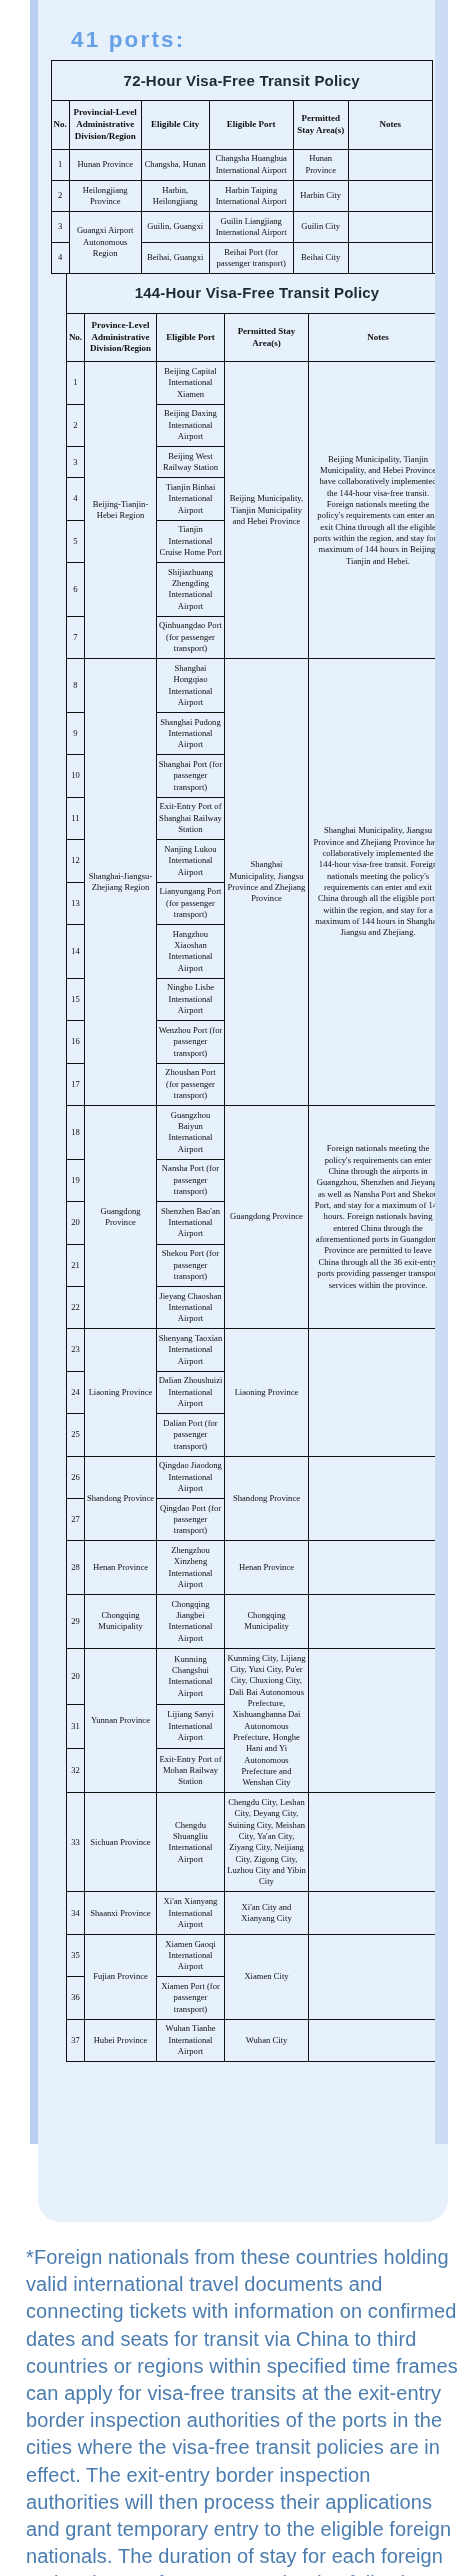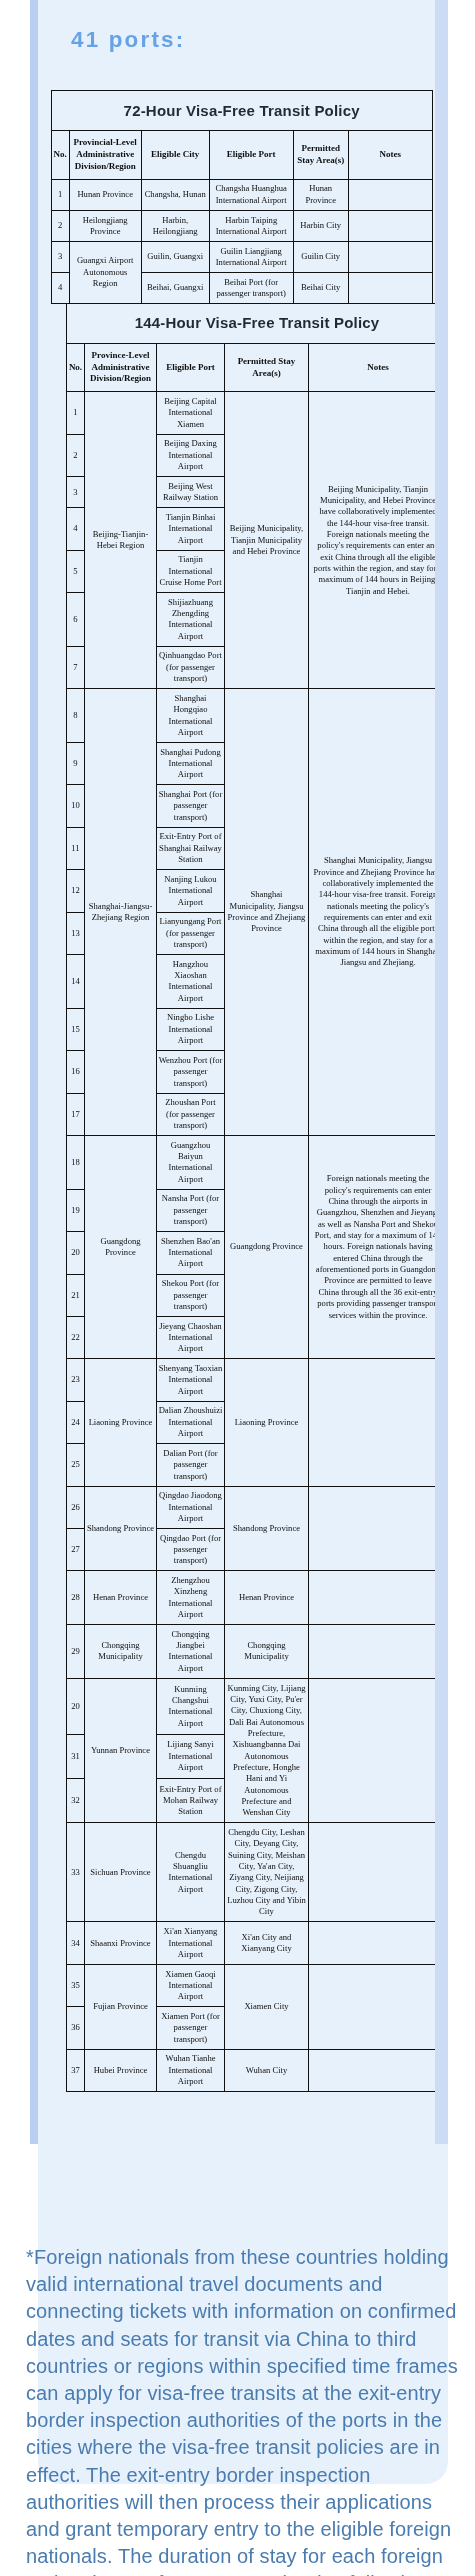--- a/index.html
+++ b/index.html
@@ -4,33 +4,33 @@
 <style>
   html,body{margin:0;padding:0;background:#ffffff;}
   .page{
     position:relative;width:475px;height:2576px;overflow:hidden;background:#ffffff;
     font-family:"Liberation Serif", serif;
   }
   .strip{position:absolute;top:0;z-index:3;}
   .strip-left{left:30px;width:8.2px;height:2144px;background:#b9cff1;}
   .strip-right{left:435px;width:12.7px;height:2144px;background:#ccdcf4;}
   .card{
-    position:absolute;left:38px;top:0;width:410px;height:2484px;
+    position:absolute;left:38px;top:0;width:410px;height:2222px;
     background:#e7f1fb;border-radius:0 0 22.4px 22.4px;z-index:1;
   }
   .ports-heading{
     margin:0;padding:27px 0 0 33px;
     font-family:"Liberation Sans", sans-serif;font-weight:bold;
     font-size:22.4px;letter-spacing:2.2px;color:#67a2e6;
   }
   table{
     border-collapse:collapse;table-layout:fixed;width:380px;
     margin-left:12.7px;border:1.5px solid #111111;
   }
-  #table-72{margin-top:37px;}
+  #table-72{margin-top:7px;}
   #table-144{margin-top:-1.5px;margin-left:28px;}
   td,th{
     border:1.1px solid #111111;vertical-align:middle;text-align:center;
     font-size:8.6px;line-height:1.32;color:#0f0f0f;padding:3.7px 1.5px;
     word-wrap:break-word;
   }
   th{font-weight:bold;font-size:9px;padding:6px 1.5px;}
   .title-cell{
     font-family:"Liberation Sans", sans-serif;font-weight:bold;
     font-size:15px;color:#1f2a33;padding:9.7px 0;letter-spacing:0.2px;

